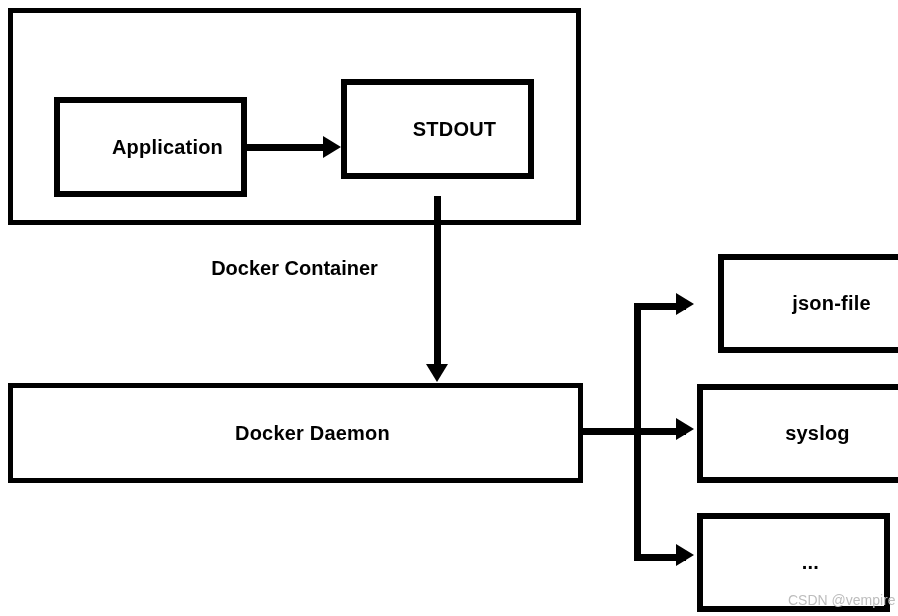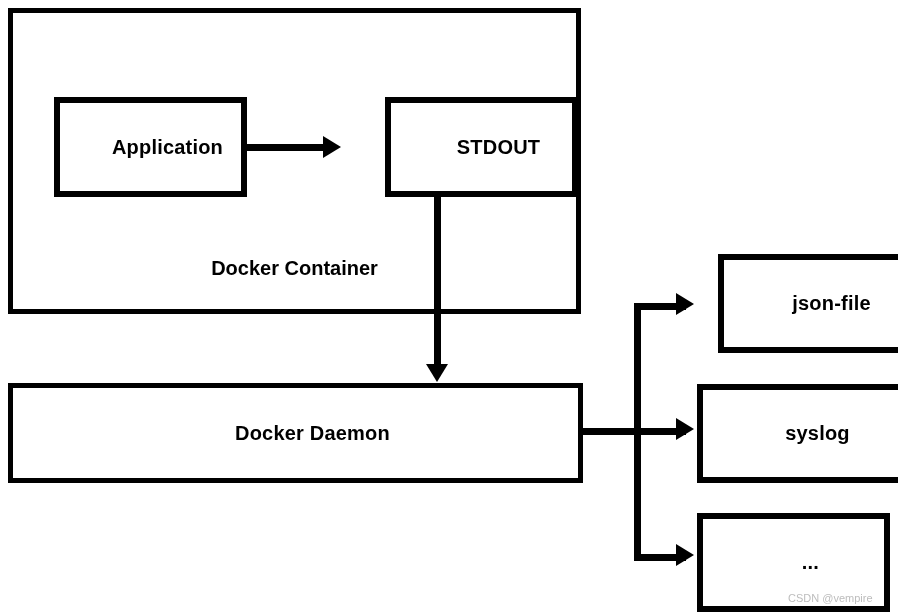--- a/index.html
+++ b/index.html
@@ -36,21 +36,21 @@
     color: #000000;
     letter-spacing: 0.2px;
     white-space: nowrap;
   }
 
   
   #docker-container {
     left: 8px;
     top: 8px;
     width: 573px;
-    height: 306px;
+    height: 217px;
     border-width: 5px;
     display: block;
   }
   #docker-container-label {
     position: absolute;
     left: 0;
     right: 0;
     top: 244px;
     text-align: center;
     font-family: "Liberation Sans", sans-serif;
@@ -62,24 +62,23 @@
 
   
   #application-box {
     left: 54px;
     top: 97px;
     width: 193px;
     height: 100px;
   }
   #stdout-box {
     left: 341px;
-    top: 97px;
+    top: 79px;
     width: 193px;
     height: 100px;
-    margin-left: 44px;
   }
   #docker-daemon-box {
     left: 8px;
     top: 383px;
     width: 575px;
     height: 100px;
     border-width: 5px;
   }
   #json-file-box {
     left: 697px;
@@ -154,21 +153,21 @@
   
   #conn-ellipsis-line { left: 634px; top: 554px; width: 52px; }
   #conn-ellipsis-head { left: 676px; top: 544px; }
 
   
   #watermark {
     position: absolute;
     left: 788px;
     top: 592px;
     font-family: "Liberation Sans", sans-serif;
-    font-size: 11px;
+    font-size: 14px;
     color: #bdbdbd;
     white-space: nowrap;
     user-select: none;
   }
 </style>
 </head>
 <body>
 
 <div id="canvas">
 

